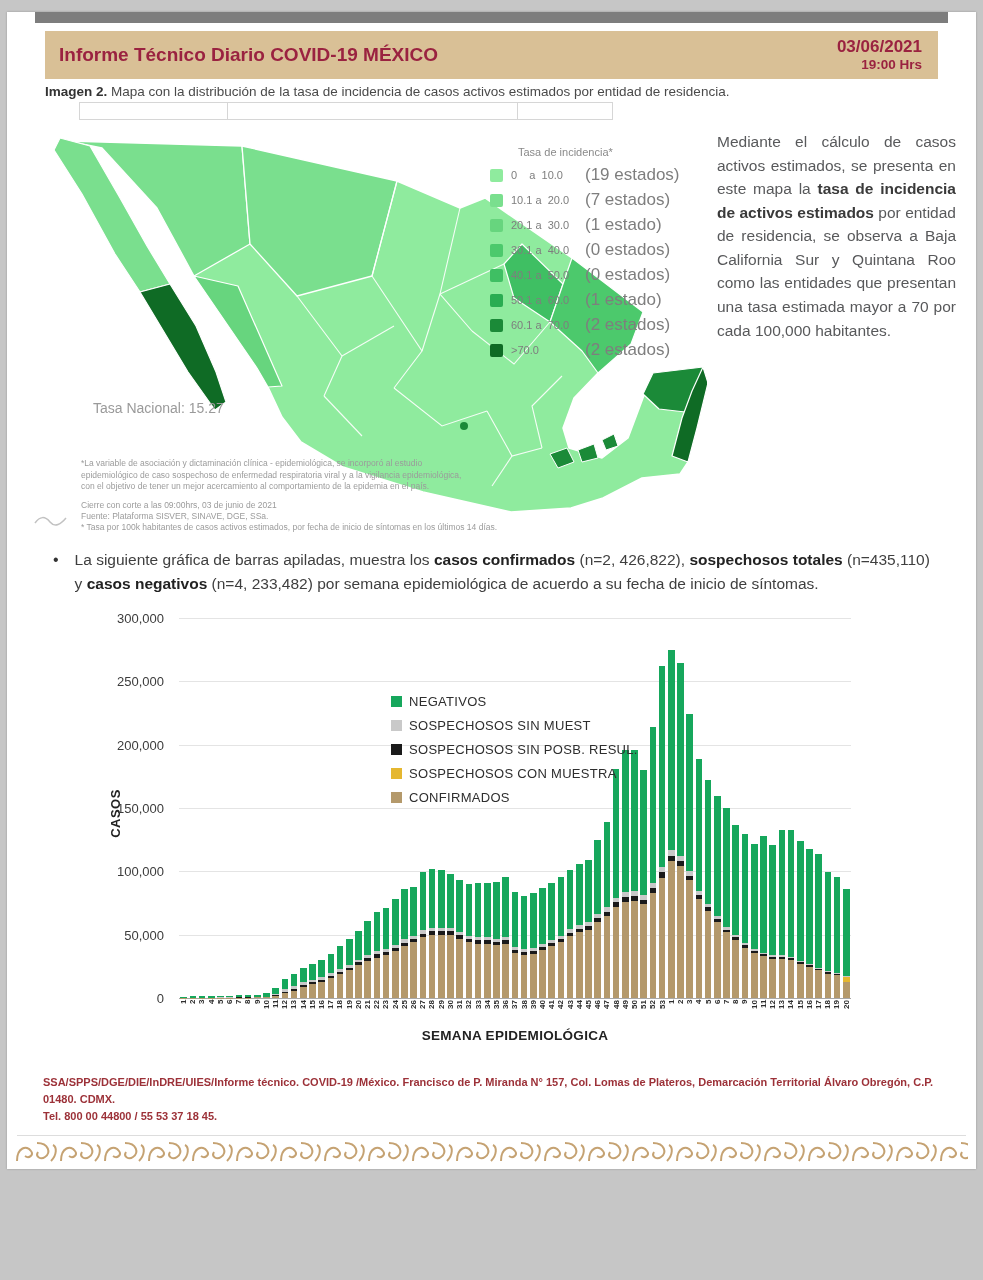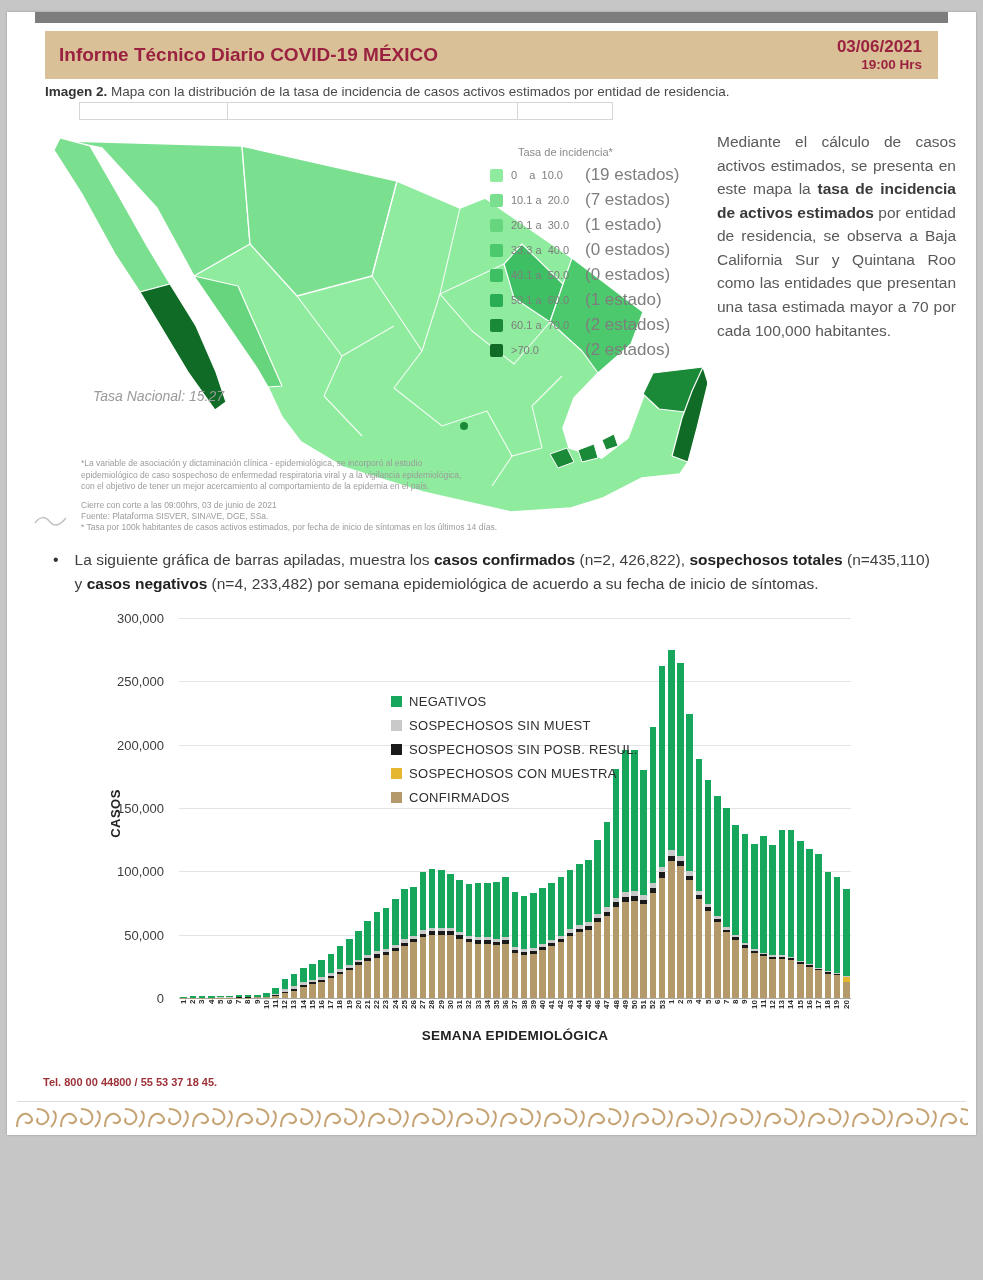--- a/index.html
+++ b/index.html
@@ -34,21 +34,21 @@
   .map-section{position:relative;height:412px;margin:2px 38px 0;}
   .map-svg{position:absolute;left:-3px;top:4px;}
   .map-legend{position:absolute;left:445px;top:24px;width:195px;}
   .map-legend .ml-title{font-size:11px;color:#8a8a8a;margin:0 0 7px 28px;}
   .ml-row{display:flex;align-items:center;margin-bottom:5px;}
   .ml-swatch{width:13px;height:13px;border-radius:2px;flex:0 0 13px;}
   .ml-range{font-size:11px;color:#7e7e7e;width:74px;margin-left:8px;white-space:pre;}
   .ml-count{font-size:17px;color:#7e7e7e;}
   .map-paragraph{position:absolute;left:672px;top:8px;width:239px;font-size:15.5px;line-height:1.52;color:#58595b;text-align:justify;}
   .map-paragraph b{color:#3a3a3a;}
-  .tasa-nacional{position:absolute;left:48px;top:266px;font-size:14px;color:#9a9a9a;font-style:italic;}
+  .tasa-nacional{position:absolute;left:48px;top:278px;font-size:14px;color:#9a9a9a;}
   .map-footnotes{position:absolute;left:36px;top:336px;width:436px;font-size:8.5px;color:#9b9b9b;line-height:1.35;}
   .fn-line.gap{margin-top:7px;}
   .squiggle{position:absolute;left:-12px;top:392px;}
 
   
   .bullet-row{display:flex;margin:14px 46px 0 46px;}
   .bullet-dot{font-size:16px;color:#333;margin-right:16px;line-height:1.5;}
   .bullet-text{font-size:15.5px;color:#3f3f3f;line-height:1.55;max-width:880px;}
   .bullet-text b{color:#222;}
 
@@ -162,21 +162,21 @@
             <span class="ml-range">10.1 a  20.0</span>
             <span class="ml-count">(7 estados)</span>
           </div>
           <div class="ml-row">
             <span class="ml-swatch" style="background: rgb(103, 213, 126);"></span>
             <span class="ml-range">20.1 a  30.0</span>
             <span class="ml-count">(1 estado)</span>
           </div>
           <div class="ml-row">
             <span class="ml-swatch" style="background: rgb(76, 201, 108);"></span>
-            <span class="ml-range">33.3 a  40.0</span>
+            <span class="ml-range">30.1 a  40.0</span>
             <span class="ml-count">(0 estados)</span>
           </div>
           <div class="ml-row">
             <span class="ml-swatch" style="background: rgb(63, 191, 99);"></span>
             <span class="ml-range">40.1 a  50.0</span>
             <span class="ml-count">(0 estados)</span>
           </div>
           <div class="ml-row">
             <span class="ml-swatch" style="background: rgb(42, 173, 82);"></span>
             <span class="ml-range">50.1 a  60.0</span>
@@ -777,20 +777,21 @@
         <div class="x-lab">16</div>
         <div class="x-lab">17</div>
         <div class="x-lab">18</div>
         <div class="x-lab">19</div>
         <div class="x-lab">20</div>
       </div>
     <div class="x-title">SEMANA EPIDEMIOLÓGICA</div>
   </div>
 
   <div class="footer">
+    <div>SSA/SPPS/DGE/DIE/InDRE/UIES/Informe técnico. COVID-19 /México. Francisco de P. Miranda N° 157, Col. Lomas de Plateros, Demarcación Territorial Álvaro Obregón, C.P. 01480. CDMX.</div>
     <div>Tel. 800 00 44800 / 55 53 37 18 45.</div>
   </div>
 
   <div class="sep-line"></div>
 
   <svg class="frieze" width="953" height="22">
     <defs>
       <pattern id="frz" width="44" height="22" patternUnits="userSpaceOnUse">
         <g stroke="#c5a272" fill="none" stroke-width="2">
           <path d="M2,20 C2,6 12,4 16,10 C19,14 14,18 10,15"></path>

